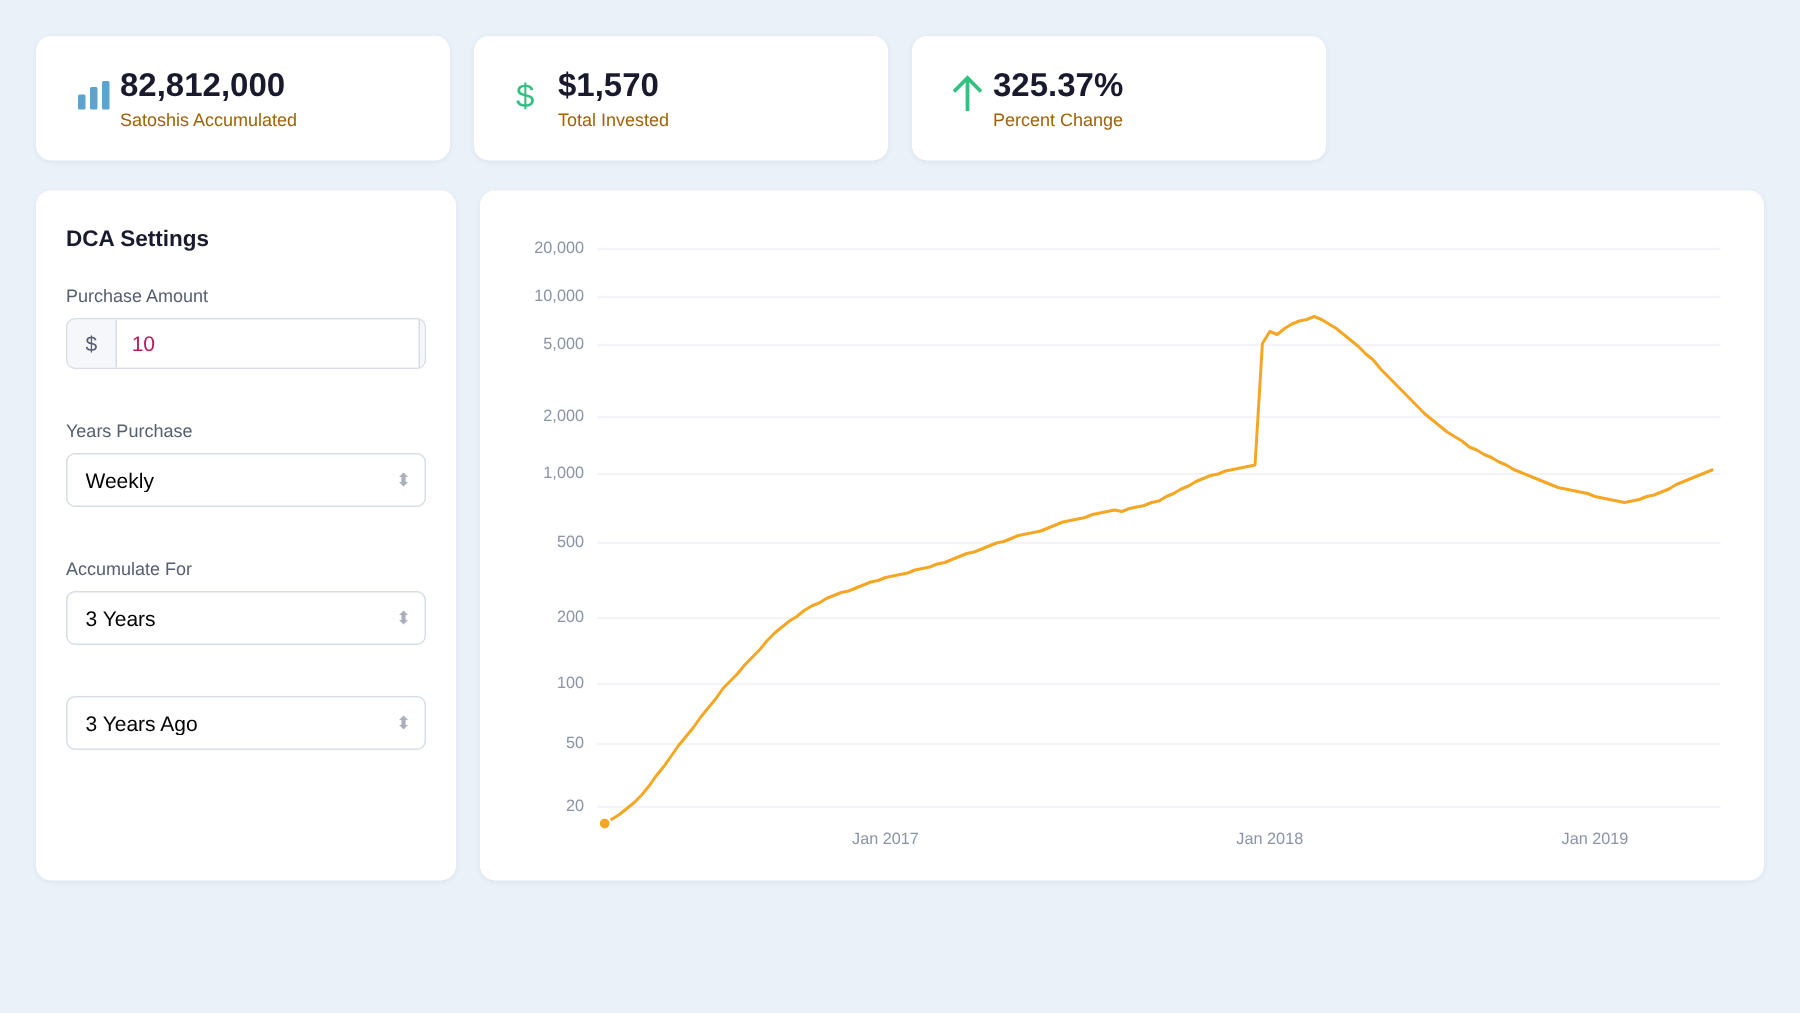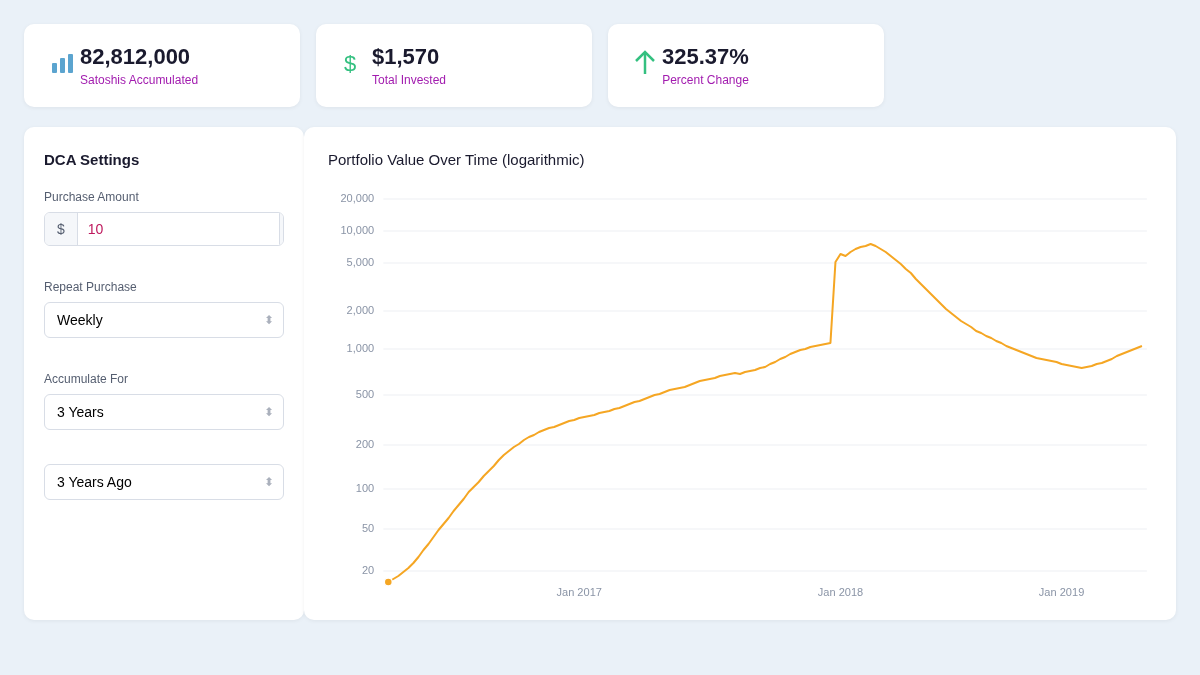--- a/index.html
+++ b/index.html
@@ -35,28 +35,28 @@
 
     .card-content .value {
       font-size: 22px;
       font-weight: 600;
       color: #1a1a2e;
       line-height: 1.2;
     }
 
     .card-content .label {
       font-size: 12px;
-      color: #a21caf;
+      color: #a16207;
       margin-top: 3px;
-      text-align: right;
     }
 
     .main-area {
       display: grid;
       grid-template-columns: 280px 1fr;
+      gap: 16px;
     }
 
     .settings-panel {
       background: #fff;
       border-radius: 10px;
       padding: 24px 20px;
       box-shadow: 0 1px 4px rgba(0,0,0,0.06);
     }
 
     .settings-title {
@@ -224,21 +224,21 @@
     <div class="field-group">
       <div class="field-label">Purchase Amount</div>
       <div class="input-row">
         <div class="input-prefix">$</div>
         <input class="input-main" type="text" value="10" style="">
         <div class="input-suffix">.00</div>
       </div>
     </div>
 
     <div class="field-group">
-      <div class="field-label">Repeat Purchase</div>
+      <div class="field-label">Years Purchase</div>
       <div class="select-wrapper">
         <select class="field-select">
           <option>Weekly</option>
           <option>Daily</option>
           <option>Monthly</option>
         </select>
         <span class="select-arrow">⬍</span>
       </div>
     </div>
 
@@ -265,21 +265,20 @@
           <option>4 Years Ago</option>
           <option>5 Years Ago</option>
         </select>
         <span class="select-arrow">⬍</span>
       </div>
     </div>
 
   </div>
 
   <div class="chart-panel">
-    <div class="chart-title">Portfolio Value Over Time (logarithmic)</div>
     <div class="chart-container">
       <svg class="chart-svg" viewBox="0 0 820 420" preserveAspectRatio="none">
 
         <text x="46" y="18" font-size="11" fill="#8a94a6" text-anchor="end">20,000</text>
         <text x="46" y="50" font-size="11" fill="#8a94a6" text-anchor="end">10,000</text>
         <text x="46" y="82" font-size="11" fill="#8a94a6" text-anchor="end">5,000</text>
         <text x="46" y="130" font-size="11" fill="#8a94a6" text-anchor="end">2,000</text>
         <text x="46" y="168" font-size="11" fill="#8a94a6" text-anchor="end">1,000</text>
         <text x="46" y="214" font-size="11" fill="#8a94a6" text-anchor="end">500</text>
         <text x="46" y="264" font-size="11" fill="#8a94a6" text-anchor="end">200</text>

